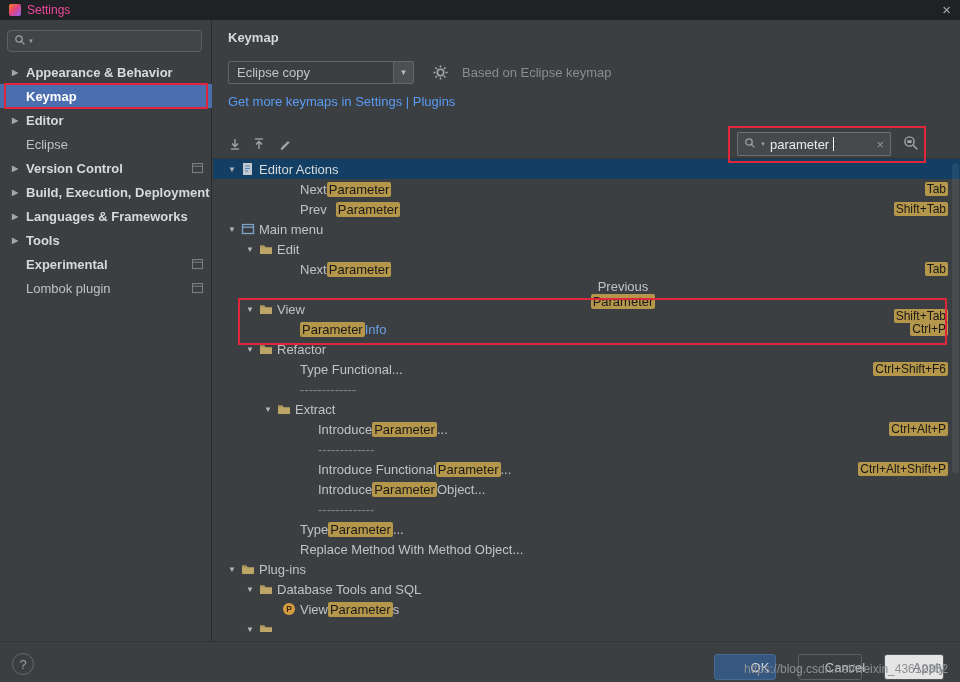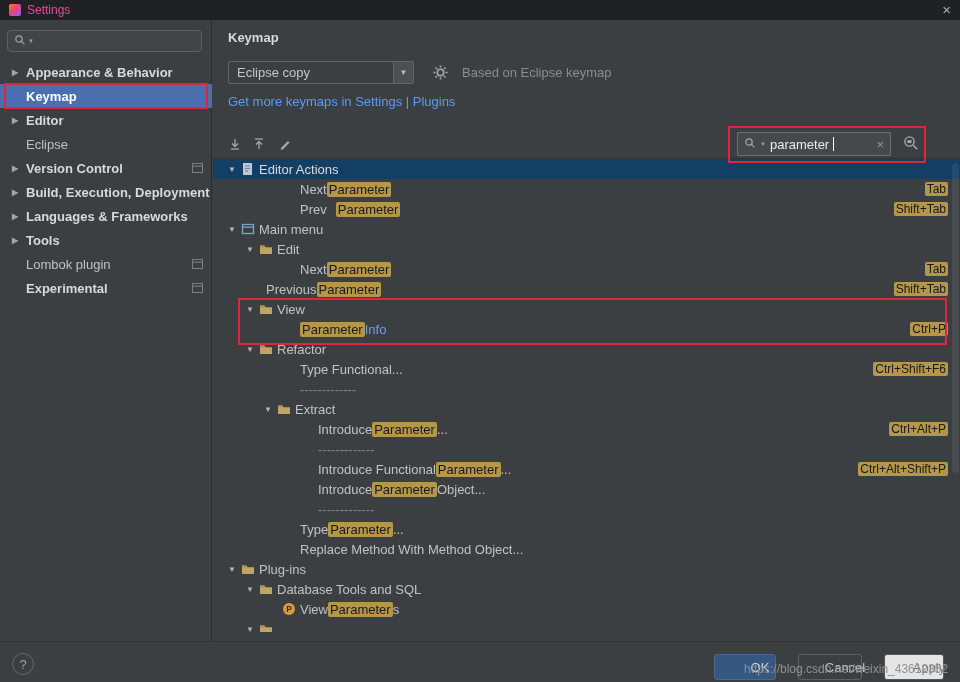--- a/index.html
+++ b/index.html
@@ -143,31 +143,31 @@
         <span>Build, Execution, Deployment</span>
       </div>
       <div class="side-item bold">
         <span class="arr">▶</span>
         <span>Languages &amp; Frameworks</span>
       </div>
       <div class="side-item bold">
         <span class="arr">▶</span>
         <span>Tools</span>
       </div>
+      <div class="side-item bold">
+        <span class="arr"></span>
+        <span>Experimental</span>
+        <span class="side-badge"><svg width="11" height="10">
+            <rect x="0.5" y="0.5" width="10" height="9" fill="none" stroke="#8d9093"></rect>
+            <line x1="0.5" y1="3.2" x2="10.5" y2="3.2" stroke="#8d9093"></line>
+          </svg></span>
+      </div>
       <div class="side-item">
         <span class="arr"></span>
         <span>Lombok plugin</span>
-        <span class="side-badge"><svg width="11" height="10">
-            <rect x="0.5" y="0.5" width="10" height="9" fill="none" stroke="#8d9093"></rect>
-            <line x1="0.5" y1="3.2" x2="10.5" y2="3.2" stroke="#8d9093"></line>
-          </svg></span>
-      </div>
-      <div class="side-item bold">
-        <span class="arr"></span>
-        <span>Experimental</span>
         <span class="side-badge"><svg width="11" height="10">
             <rect x="0.5" y="0.5" width="10" height="9" fill="none" stroke="#8d9093"></rect>
             <line x1="0.5" y1="3.2" x2="10.5" y2="3.2" stroke="#8d9093"></line>
           </svg></span>
       </div>
     </div>
 </div>
 
 <div class="main">
   <div class="page-title">Keymap</div>
@@ -267,21 +267,21 @@
             <path d="M1 2.5 h4.2 l1.4 1.8 H13 v6.7 H1 Z" fill="#bda568"></path>
             <path d="M1 2.5 h4.2 l1.4 1.8 H1 Z" fill="#a8925c"></path>
           </svg></span>
         <span class="">Edit</span>
       </div>
       <div class="row" style="padding-left: 87px;">
         <span class="">Next </span>
         <span class="hl">Parameter</span>
         <span class="sc hl">Tab</span>
       </div>
-      <div class="row" style="padding-left: 53px;">
+      <div class="row" style="padding-left: 85px; flex-direction: column;">
         <span class="">Previous </span>
         <span class="hl">Parameter</span>
         <span class="sc hl">Shift+Tab</span>
       </div>
       <div class="row" style="padding-left: 33px;">
         <span class="arr">▼</span>
         <span class="ico"><svg width="14" height="12">
             <path d="M1 2.5 h4.2 l1.4 1.8 H13 v6.7 H1 Z" fill="#bda568"></path>
             <path d="M1 2.5 h4.2 l1.4 1.8 H1 Z" fill="#a8925c"></path>
           </svg></span>

